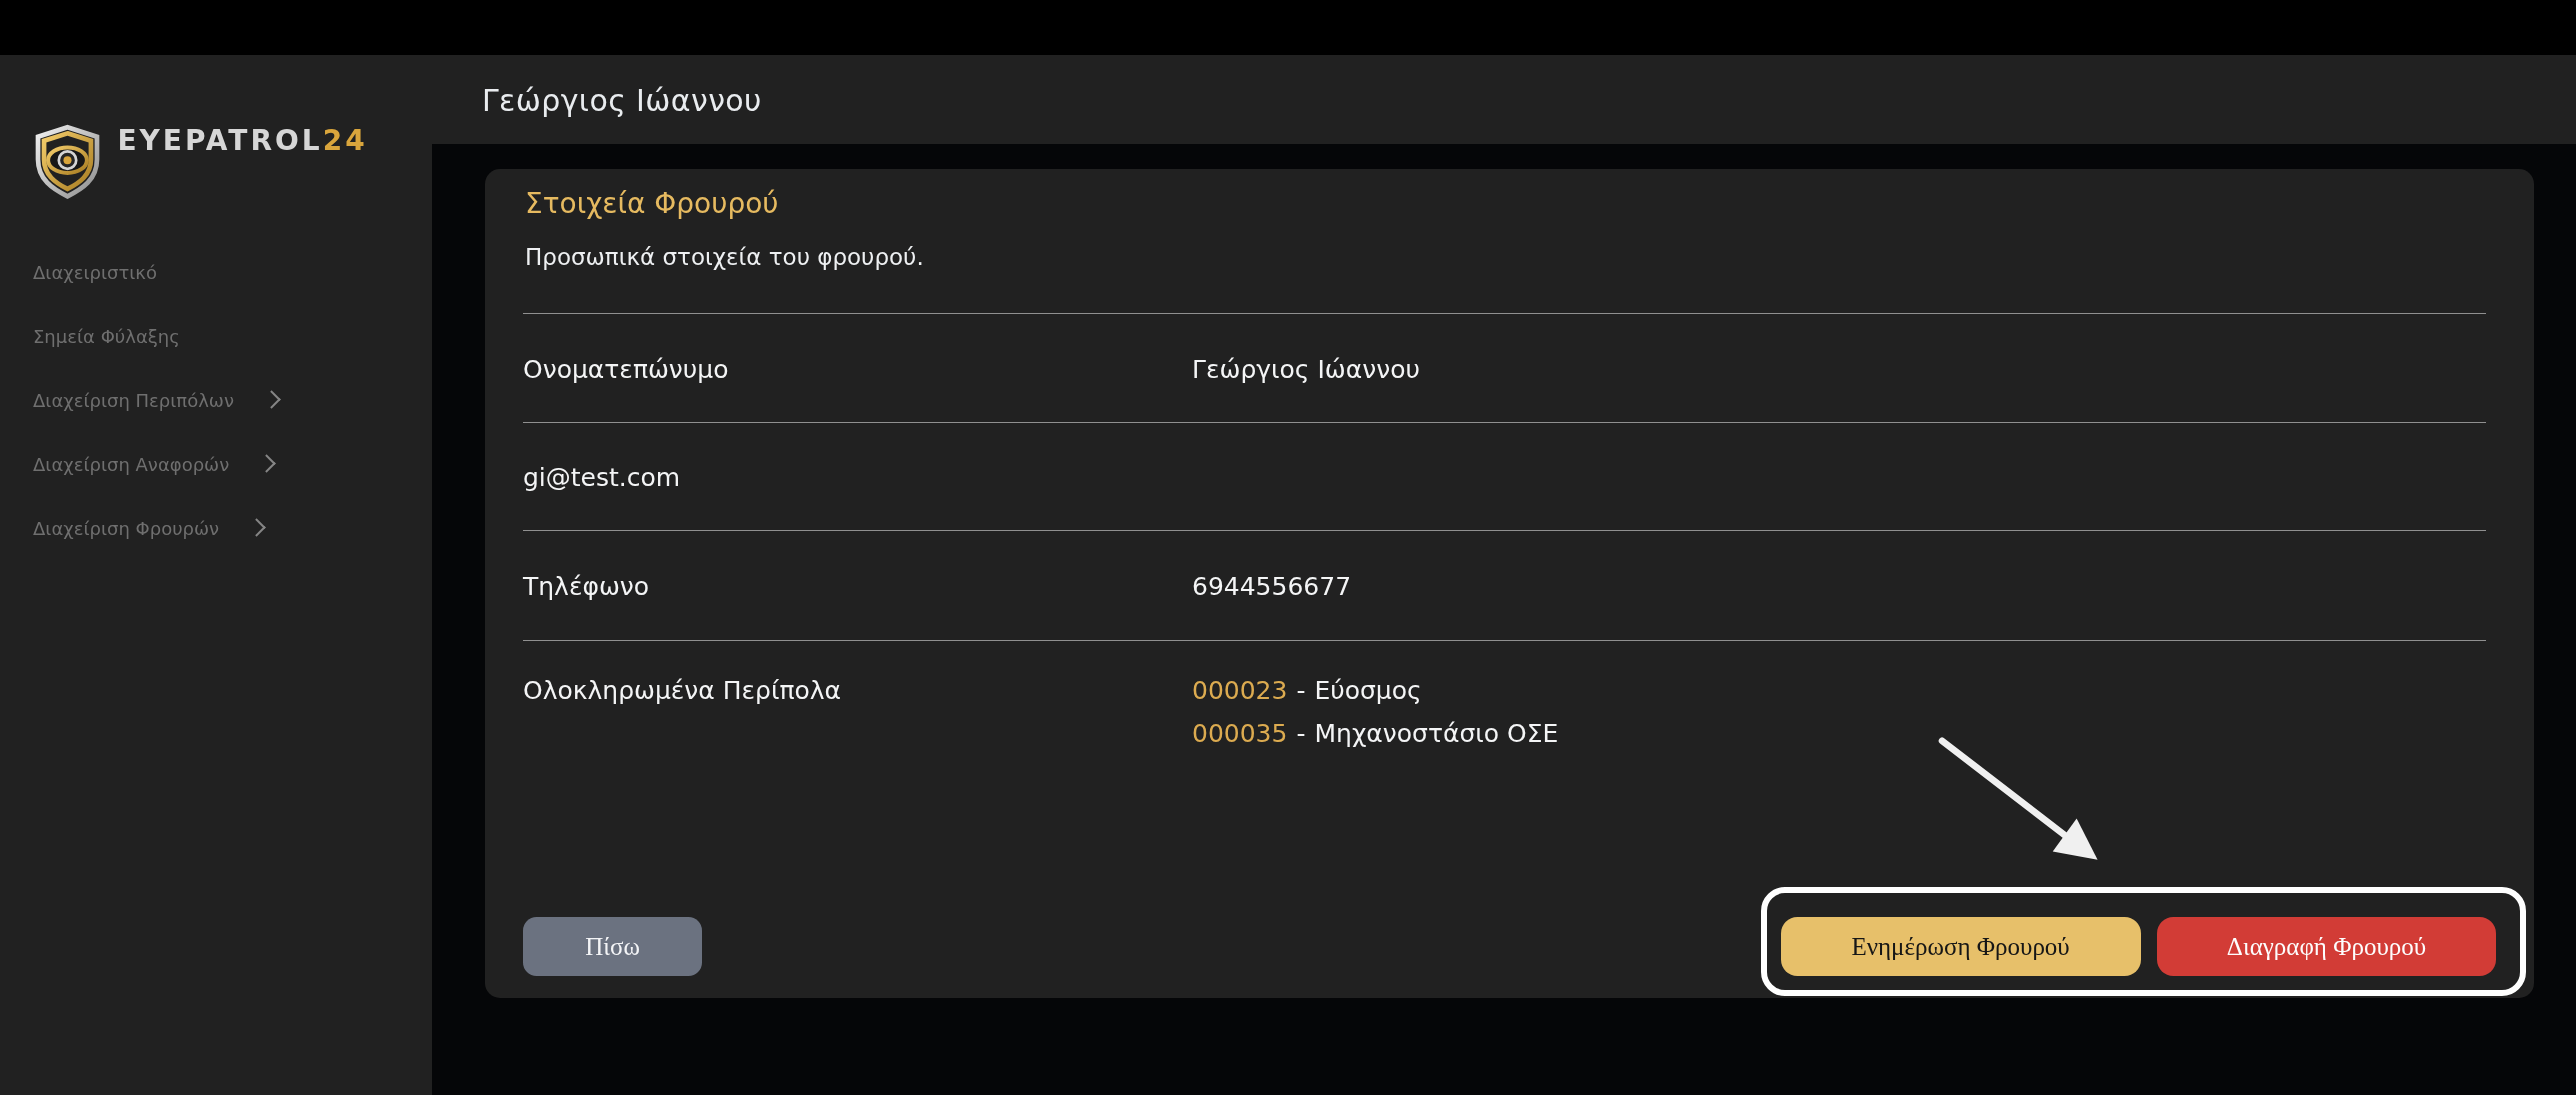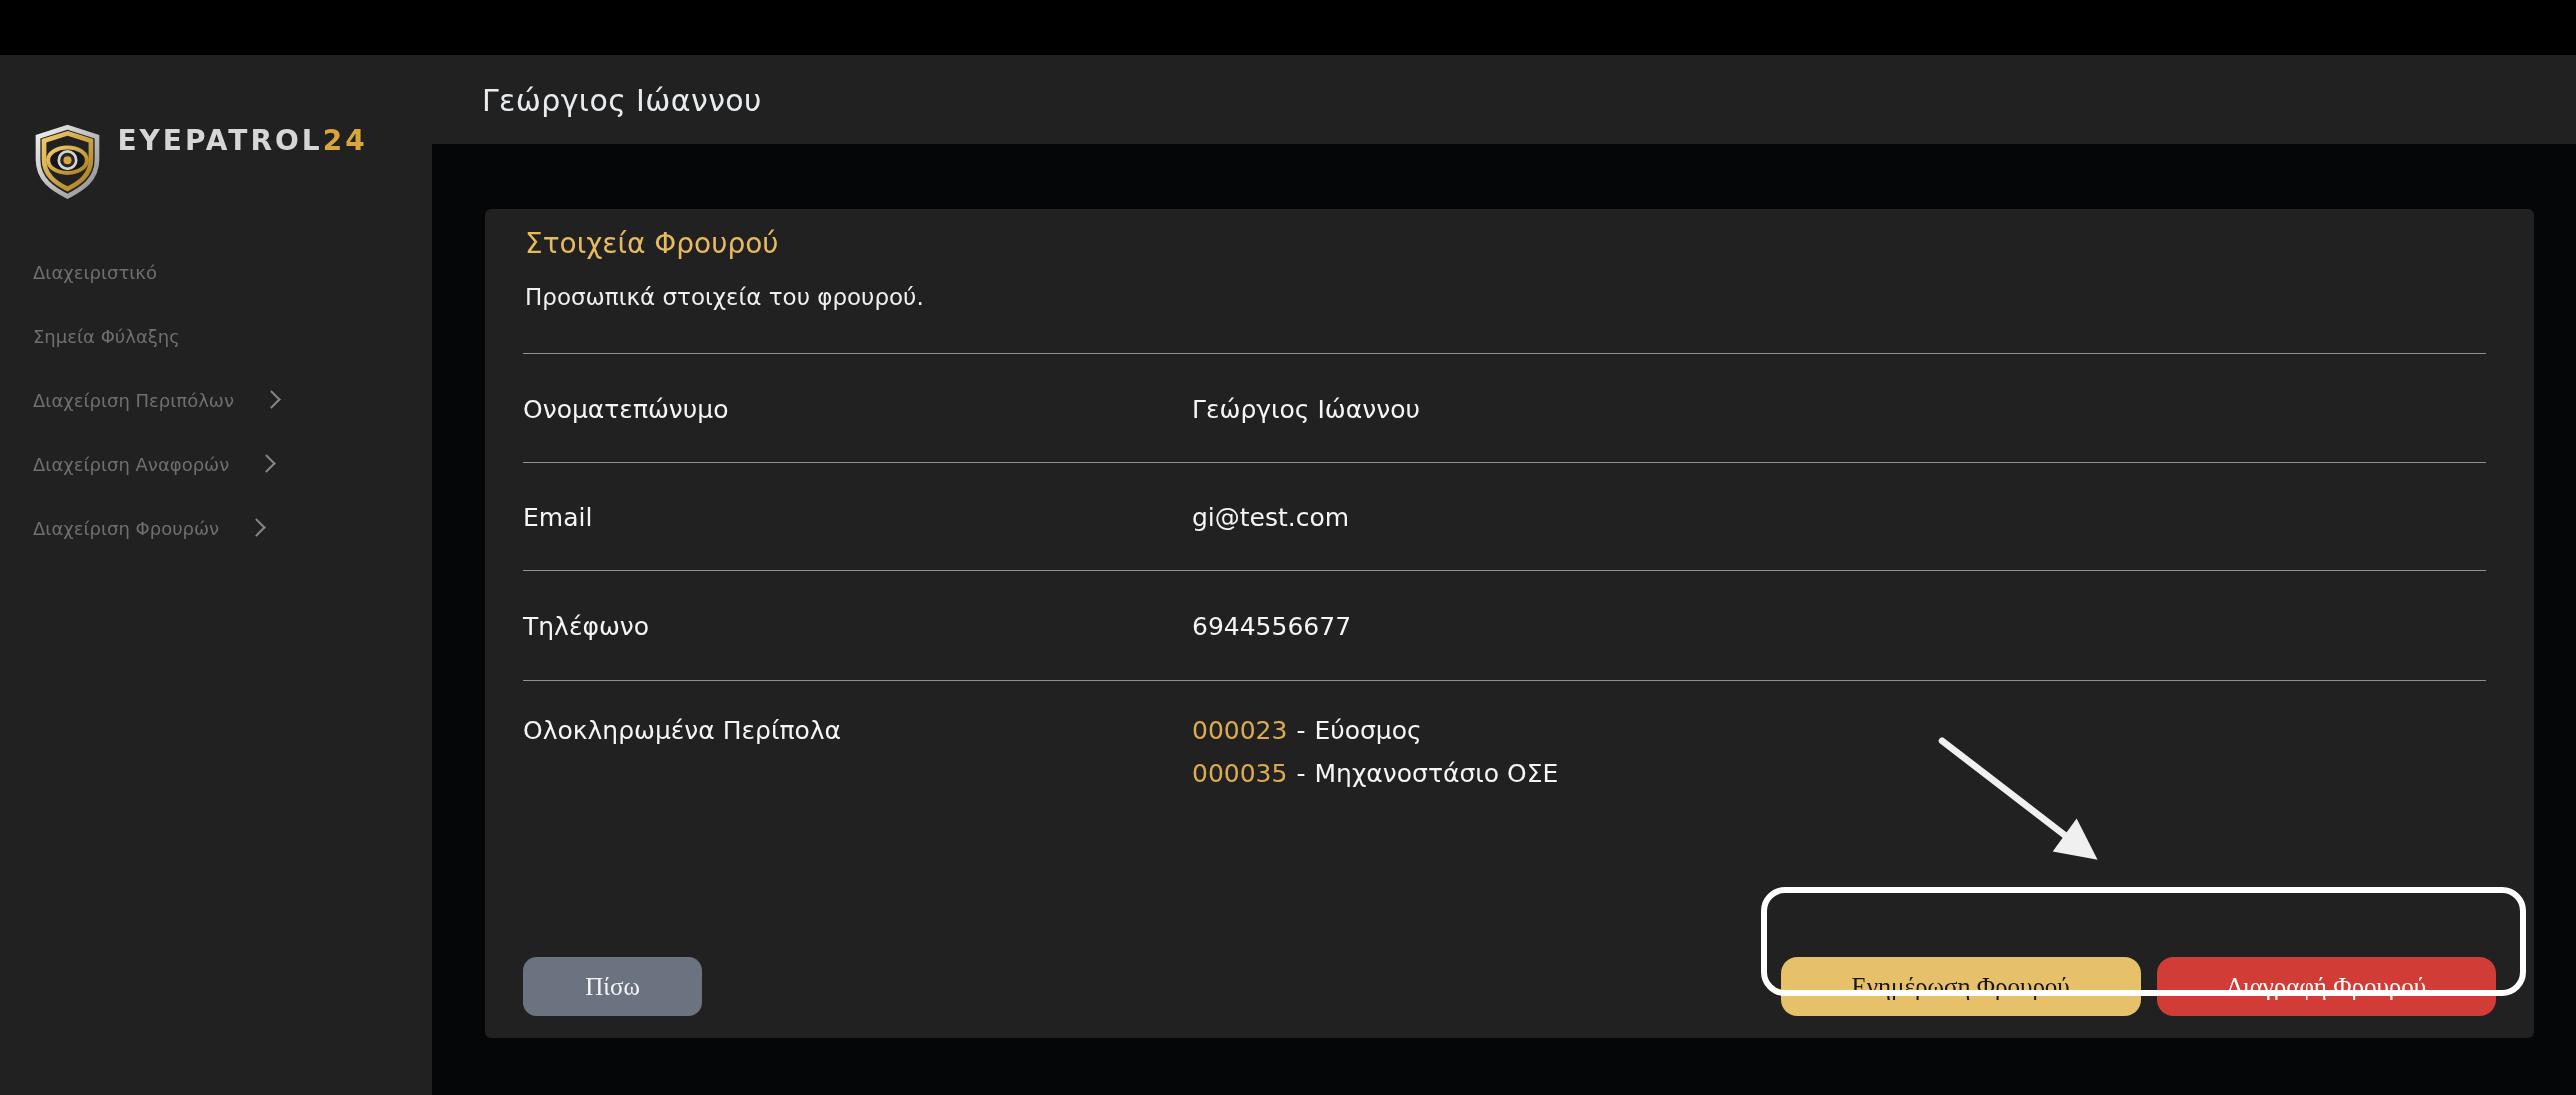--- a/index.html
+++ b/index.html
@@ -25,21 +25,21 @@
   .nav-item .lbl{white-space:nowrap;}
   .chev{width:11.2px;height:11.2px;border-top:2.2px solid #858585;border-right:2.2px solid #858585;
     transform:rotate(45deg);margin-left:31px;flex:0 0 auto;}
   
   .header{position:absolute;left:432px;top:55px;right:0;height:90px;display:flex;align-items:center;
     padding-left:50px;box-sizing:border-box;}
   .page-title{font-size:30px;font-weight:500;color:#e9ecef;margin:0;letter-spacing:0.4px;}
   
   .main{position:absolute;left:432px;top:144px;right:0;bottom:0;background:#050608;}
   
-  .card{position:absolute;left:53px;top:25px;width:2049px;height:829px;background:#212121;border-radius:6px;margin-top:40px;}
+  .card{position:absolute;left:53px;top:25px;width:2049px;height:829px;background:#212121;border-radius:15px;}
   .card-title{position:absolute;left:40px;top:16.4px;font-size:28px;font-weight:500;color:#e6ba60;line-height:37px;margin:0;}
   .card-subtitle{position:absolute;left:40px;top:72px;font-size:23px;color:#eef0f2;line-height:33px;margin:0;}
   .row{position:absolute;left:38px;right:48px;border-top:1.5px solid rgba(255,255,255,0.5);
     display:flex;align-items:center;font-size:25px;color:#f4f5f6;}
   .row .label{width:669px;flex:0 0 auto;}
   .row .value{flex:1;}
   .row-1{top:144px;height:110px;}
   .row-2{top:253px;height:108px;}
   .row-3{top:361px;height:110px;}
   .row-4{top:471px;height:179px;align-items:flex-start;padding-top:28px;box-sizing:border-box;}
@@ -118,21 +118,20 @@
   <div class="card">
     <h2 class="card-title">Στοιχεία Φρουρού</h2>
     <p class="card-subtitle">Προσωπικά στοιχεία του φρουρού.</p>
 
     <div class="row row-1">
       <div class="label">Ονοματεπώνυμο</div>
       <div class="value">Γεώργιος Ιώαννου</div>
     </div>
 
     <div class="row row-2">
-      <div class="label">Email</div>
       <div class="value">gi@test.com</div>
     </div>
 
     <div class="row row-3">
       <div class="label">Τηλέφωνο</div>
       <div class="value">6944556677</div>
     </div>
 
     <div class="row row-4">
       <div class="label patrol-line">Ολοκληρωμένα Περίπολα</div>

